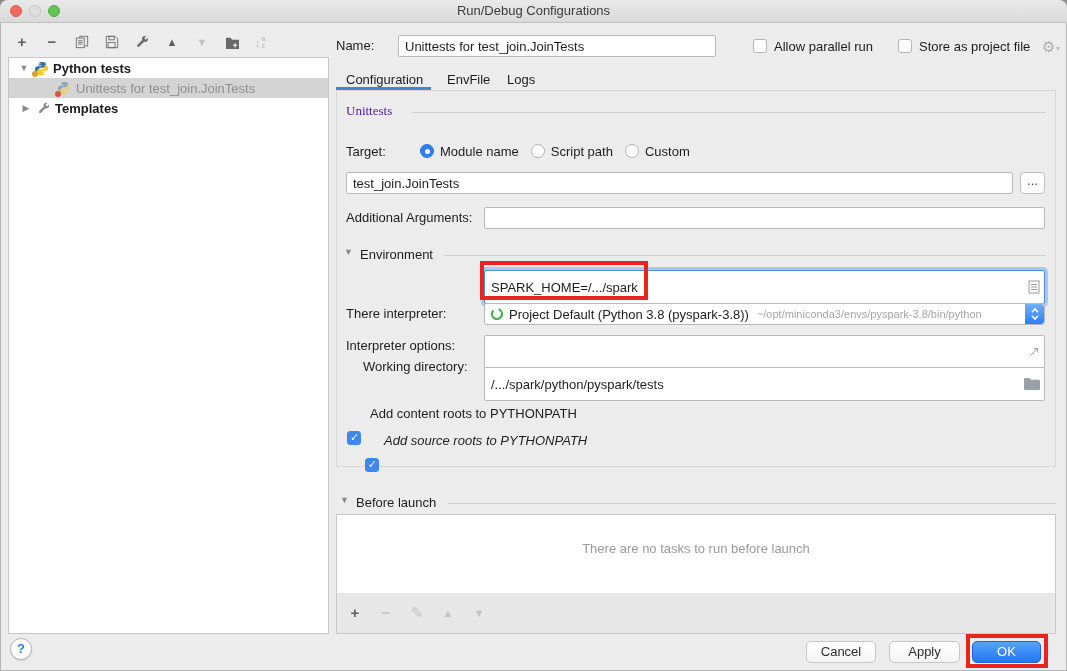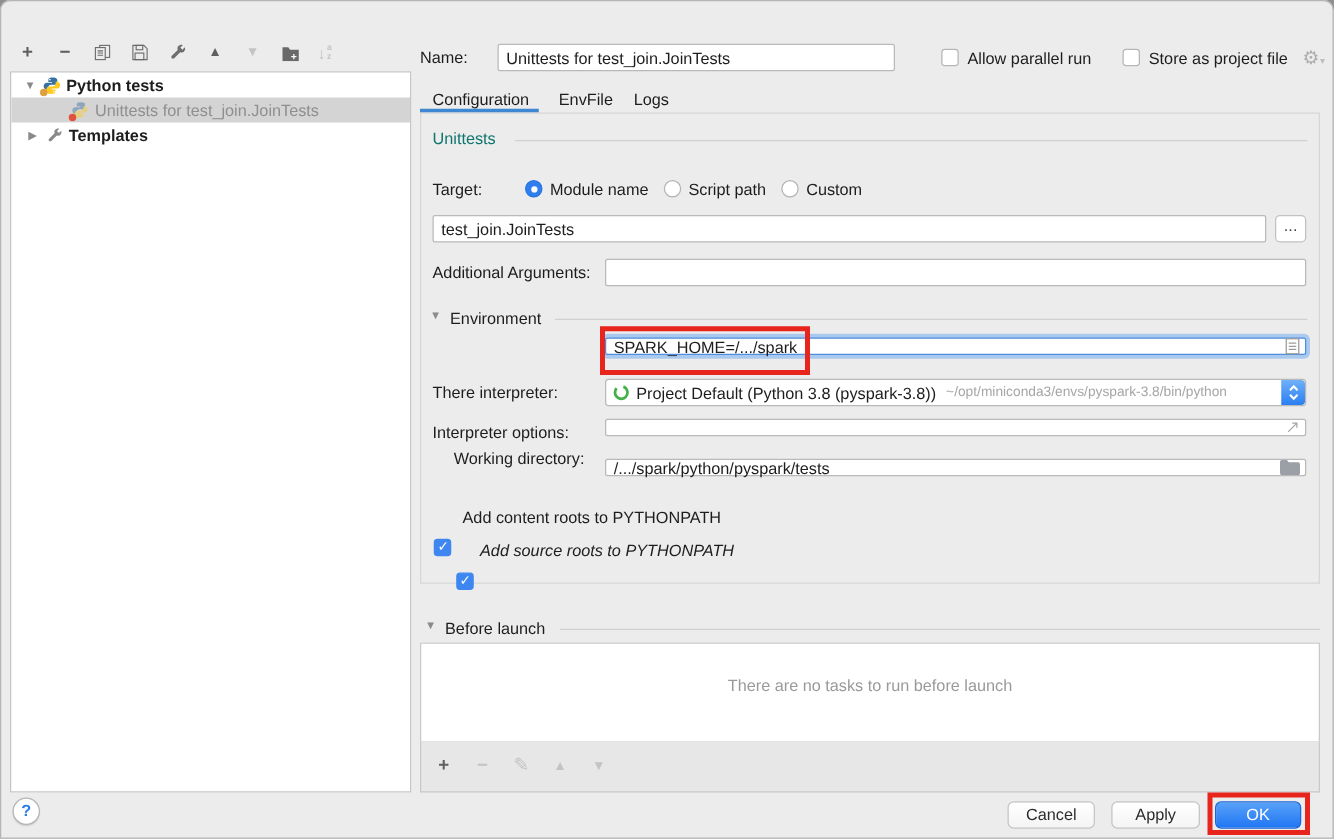--- a/index.html
+++ b/index.html
@@ -33,24 +33,24 @@
   .tree-row.selected{background:#d4d4d4;}
   .ticon.faded svg{opacity:.45;}
   .ticon .runbadge{position:absolute;left:-1px;bottom:-1px;width:6px;height:6px;border-radius:50%;background:#e0523e;}
   
   .help-btn{position:absolute;left:10px;top:638px;width:22px;height:22px;border-radius:50%;background:#fff;
     border:1px solid #b5b5b5;box-sizing:border-box;color:#2b7de1;font-weight:bold;text-align:center;line-height:20px;
     box-shadow:0 1px 1px rgba(0,0,0,.12);}
   
   .abs{position:absolute;}
   .lbl{line-height:22px;}
-  .graytxt{color:#0f766e;}
+  .graytxt{color:#4c1d95;font-family:Liberation Serif, serif;}
   input.fld{box-sizing:border-box;height:22px;border:1px solid #b9b9b9;border-radius:2px;background:#fff;
     padding:0 6px;font-family:inherit;font-size:13px;color:#1d1d1d;}
-  .fieldwrap{box-sizing:border-box;height:14px;border:1px solid #b9b9b9;border-radius:2px;background:#fff;
+  .fieldwrap{box-sizing:border-box;height:34px;border:1px solid #b9b9b9;border-radius:2px;background:#fff;
     display:flex;align-items:center;padding:0 4px 0 6px;}
   .fieldwrap input{border:none;outline:none;flex:1;min-width:0;font-family:inherit;font-size:13px;color:#1d1d1d;background:transparent;height:18px;padding:0;}
   .fieldwrap.focused{border:1px solid #4d8ede;box-shadow:0 0 0 3px #a9c9ef;}
   .hline{position:absolute;height:1px;background:#d0d0d0;}
   
   .cb{display:inline-block;width:14px;height:14px;box-sizing:border-box;background:#fff;border:1px solid #b6b6b6;border-radius:3px;vertical-align:middle;}
   .cb.checked{background:#3e86f0;border-color:#3e86f0;position:relative;}
   .cb.checked::after{content:"✓";position:absolute;left:2px;top:-1px;color:#fff;font-size:11px;font-weight:bold;}
   .radio{display:inline-block;width:14px;height:14px;box-sizing:border-box;background:#fff;border:1px solid #b3b3b3;border-radius:50%;vertical-align:middle;}
   .radio.sel{background:#2f7ef0;border-color:#2a74e0;position:relative;}
@@ -83,20 +83,26 @@
   .annotation{position:absolute;border:4px solid #e8251d;box-sizing:border-box;pointer-events:none;z-index:20;}
   .gear{font-size:15px;color:#adadad;line-height:16px;}
   .gear-caret{font-size:8px;color:#bdbdbd;}
 </style>
 </head>
 <body>
 
 <div class="window">
 
   
+  <div class="titlebar">
+    <span class="light red"></span>
+    <span class="light gray"></span>
+    <span class="light green"></span>
+    <span class="title">Run/Debug Configurations</span>
+  </div>
 
   
   <div class="lp-toolbar">
     <span class="tbi">+</span>
     <span class="tbi">−</span>
     <span class="tbi">
       <svg width="14" height="14" viewBox="0 0 16 16">
           <rect x="5.5" y="1.5" width="9" height="11" fill="none" stroke="#696969"></rect>
           <rect x="1.5" y="3.5" width="9" height="11" fill="#ececec" stroke="#696969"></rect>
           <path d="M3.5 6.5h5M3.5 8.5h5M3.5 10.5h5" stroke="#696969" fill="none"></path>

